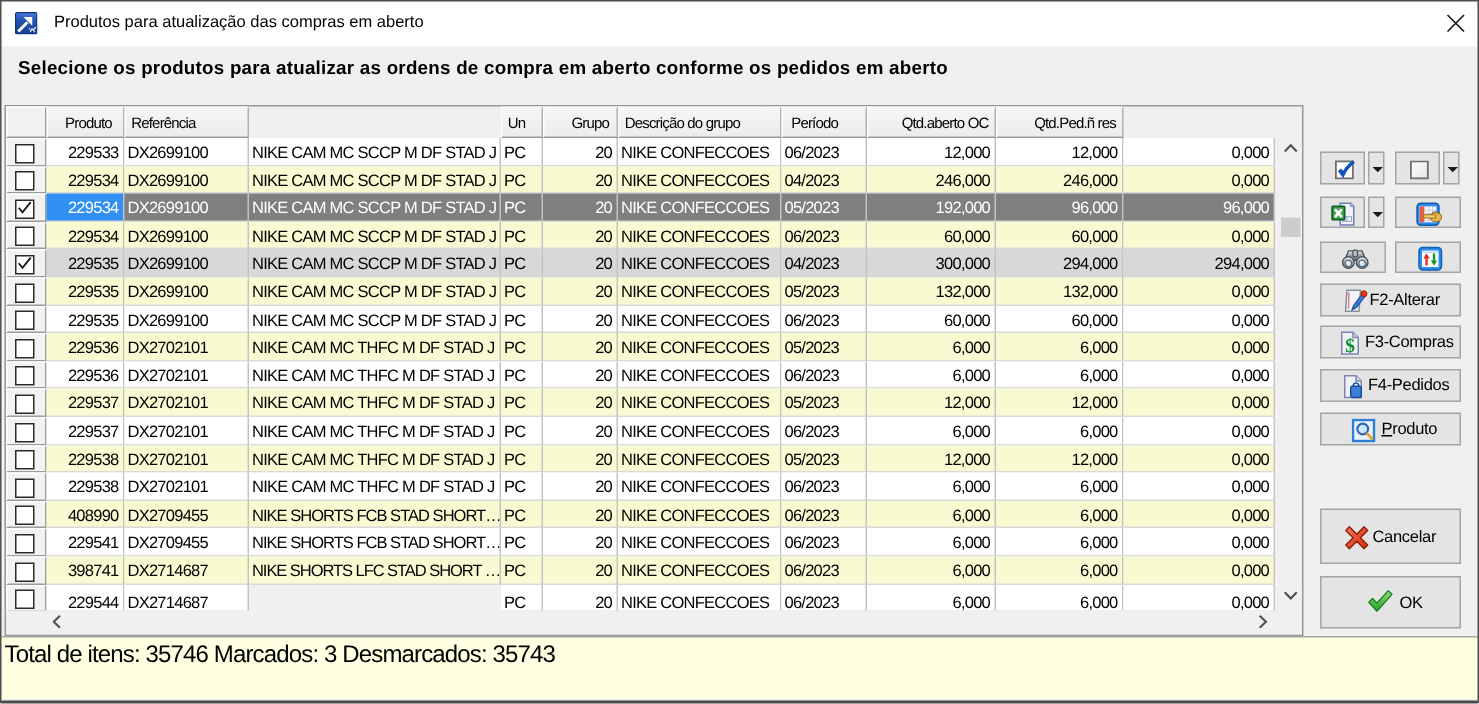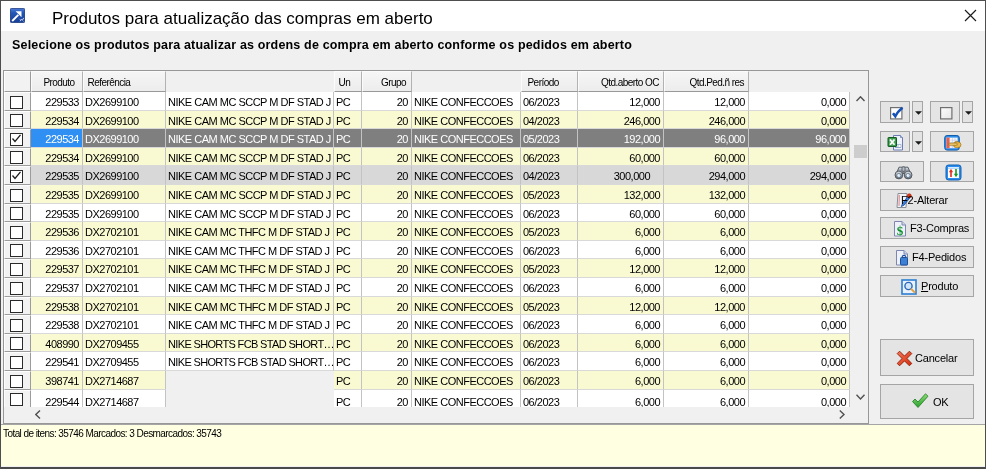--- a/index.html
+++ b/index.html
@@ -1,32 +1,32 @@
 <!DOCTYPE html>
 <html><head><meta charset="utf-8">
 <style>
 * { margin:0; padding:0; box-sizing:border-box; }
 html,body { width:986px; height:469px; }
 body { position:relative; font-family:"Liberation Sans", sans-serif; background:#f0f0f0; overflow:hidden; }
 .abs { position:absolute; }
 .dlgborder { left:0; top:0; width:986px; height:469px; border:1px solid #4e4e4e; z-index:50; pointer-events:none; }
 .titlebar { left:1px; top:1px; width:984px; height:30px; background:#ffffff; }
-.title { left:52px; top:9px; font-size:17px; color:#000; }
+.title { left:36px; top:9px; font-size:11px; color:#000; }
 .subtitle { left:12px; top:38px; font-size:12.5px; font-weight:bold; color:#000; letter-spacing:0.17px; }
 .grid { left:3px; top:70px; width:866px; height:354px; border:1px solid #979797; background:#f0f0f0; z-index:1; }
 .cell { position:absolute; overflow:hidden; white-space:nowrap; font-size:11px; letter-spacing:-0.5px; color:#000; line-height:20px; }
 .hcell { position:absolute; background:linear-gradient(#f6f6f6,#ececec); border-left:1px solid #fbfbfb; border-top:1px solid #fbfbfb; border-right:1px solid #b2b2b2; border-bottom:1px solid #999; font-size:10px; letter-spacing:-0.55px; color:#000; line-height:22px; overflow:hidden; white-space:nowrap; }
 .fx { position:absolute; background:#f2f2f2; border-top:1px solid #fdfdfd; border-left:1px solid #fdfdfd; border-right:1px solid #9c9c9c; border-bottom:1px solid #9c9c9c; }
 .cb { position:absolute; width:13px; height:13px; background:#fff; border:1.5px solid #2a2a2a; }
 .vsb { left:848px; top:21px; width:16px; height:315px; background:#f0f0f0; }
 .hsb { left:0px; top:336px; width:864px; height:16px; background:#f0f0f0; }
 .btn { position:absolute; background:#e4e4e4; border:1px solid #a5a5a5; font-size:11px; letter-spacing:-0.2px; color:#000; }
 .btn .lbl { position:absolute; top:0; height:100%; display:flex; align-items:center; white-space:nowrap; }
 .statusbar { left:1px; top:424px; width:984px; height:42px; background:#ffffe1; border-top:1px solid #a5a5a5; z-index:2; }
-.status { left:3px; top:5px; font-size:10px; color:#000; letter-spacing:-0.57px; }
+.status { left:3px; top:5px; font-size:16px; color:#000; letter-spacing:-0.57px; }
 </style></head>
 <body>
 <div class="abs dlgborder"></div>
 <div class="abs titlebar"></div>
 <svg class="abs" style="left:10px;top:8px" width="15" height="15" viewBox="0 0 15 15">
 <defs>
       <linearGradient id="appg" x1="0" y1="0" x2="0" y2="1">
 <stop offset="0" stop-color="#4d7cda"></stop>
         <stop offset="0.32" stop-color="#2256b6"></stop>
         <stop offset="1" stop-color="#173f96"></stop>
@@ -43,20 +43,21 @@
 <svg class="abs" style="left:964px;top:9px" width="13" height="13" viewBox="0 0 13 13">
 <path d="M1 1 L12 12 M12 1 L1 12" stroke="#1b1b1b" stroke-width="1.15"></path>
   </svg>
 <div class="abs subtitle">Selecione os produtos para atualizar as ordens de compra em aberto conforme os pedidos em aberto</div>
 <div class="abs grid">
 <div class="fx" style="left:0px;top:0px;width:27px;height:21px"></div>
 <div class="hcell" style="left:27px;top:0px;width:52px;height:21px;text-align:center;padding-left:4px">Produto</div>
 <div class="hcell" style="left:79px;top:0px;width:83px;height:21px;padding-left:3.5px;text-align:left">Referência</div>
 <div class="hcell" style="left:330px;top:0px;width:28px;height:21px;padding-left:3.5px;text-align:left">Un</div>
 <div class="hcell" style="left:358px;top:0px;width:50px;height:21px;padding-right:4px;text-align:right;padding-right:5px!important">Grupo</div>
+<div class="hcell" style="left:408px;top:0px;width:109px;height:21px;padding-left:3.5px;text-align:left">Descrição do grupo</div>
 <div class="hcell" style="left:517px;top:0px;width:57px;height:21px;padding-left:3.5px;text-align:left;padding-left:5.5px!important">Período</div>
 <div class="hcell" style="left:574px;top:0px;width:86px;height:21px;padding-right:4px;text-align:right">Qtd.aberto OC</div>
 <div class="hcell" style="left:660px;top:0px;width:85px;height:21px;padding-right:4px;text-align:right">Qtd.Ped.ñ res</div>
 <div class="fx" style="left:0px;top:21.0px;width:27px;height:18.6px">
       <div class="cb" style="left:5px;top:2.5px"></div>
     </div>
 <div class="cell" style="left:27px;top:21.0px;width:52px;height:18.6px;background:#ffffff;color:#000;border-right:1px solid #c3c3c3;border-bottom:1px solid #d9d9d9;padding-right:3px;text-align:right">229533</div>
 <div class="cell" style="left:79px;top:21.0px;width:83px;height:18.6px;background:#ffffff;color:#000;border-right:1px solid #c3c3c3;border-bottom:1px solid #d9d9d9;padding-left:2px;text-align:left">DX2699100</div>
 <div class="cell" style="left:162px;top:21.0px;width:168px;height:18.6px;background:#ffffff;color:#000;border-right:1px solid #c3c3c3;border-bottom:1px solid #d9d9d9;padding-left:2px;text-align:left">NIKE CAM MC SCCP M DF STAD J</div>
 <div class="cell" style="left:330px;top:21.0px;width:28px;height:18.6px;background:#ffffff;color:#000;border-right:1px solid #c3c3c3;border-bottom:1px solid #d9d9d9;padding-left:2px;text-align:left">PC</div>
@@ -116,21 +117,21 @@
         </svg>
       </div>
     </div>
 <div class="cell" style="left:27px;top:95.4px;width:52px;height:18.6px;background:#d8d8d8;color:#000;border-right:1px solid #c3c3c3;border-bottom:1px solid #d9d9d9;padding-right:3px;text-align:right">229535</div>
 <div class="cell" style="left:79px;top:95.4px;width:83px;height:18.6px;background:#d8d8d8;color:#000;border-right:1px solid #c3c3c3;border-bottom:1px solid #d9d9d9;padding-left:2px;text-align:left">DX2699100</div>
 <div class="cell" style="left:162px;top:95.4px;width:168px;height:18.6px;background:#d8d8d8;color:#000;border-right:1px solid #c3c3c3;border-bottom:1px solid #d9d9d9;padding-left:2px;text-align:left">NIKE CAM MC SCCP M DF STAD J</div>
 <div class="cell" style="left:330px;top:95.4px;width:28px;height:18.6px;background:#d8d8d8;color:#000;border-right:1px solid #c3c3c3;border-bottom:1px solid #d9d9d9;padding-left:2px;text-align:left">PC</div>
 <div class="cell" style="left:358px;top:95.4px;width:50px;height:18.6px;background:#d8d8d8;color:#000;border-right:1px solid #c3c3c3;border-bottom:1px solid #d9d9d9;padding-right:3px;text-align:right">20</div>
 <div class="cell" style="left:408px;top:95.4px;width:109px;height:18.6px;background:#d8d8d8;color:#000;border-right:1px solid #c3c3c3;border-bottom:1px solid #d9d9d9;padding-left:2px;text-align:left">NIKE CONFECCOES</div>
 <div class="cell" style="left:517px;top:95.4px;width:57px;height:18.6px;background:#d8d8d8;color:#000;border-right:1px solid #c3c3c3;border-bottom:1px solid #d9d9d9;padding-left:2px;text-align:left">04/2023</div>
-<div class="cell" style="left:574px;top:95.4px;width:86px;height:18.6px;background:#d8d8d8;color:#000;border-right:1px solid #c3c3c3;border-bottom:1px solid #d9d9d9;padding-right:13px;text-align:right">300,000</div>
+<div class="cell" style="left:574px;top:95.4px;width:86px;height:18.6px;background:#d8d8d8;color:#000;border-right:1px solid #c3c3c3;border-bottom:1px solid #d9d9d9;padding-right:3px;text-align:right">300,000</div>
 <div class="cell" style="left:660px;top:95.4px;width:85px;height:18.6px;background:#d8d8d8;color:#000;border-right:1px solid #c3c3c3;border-bottom:1px solid #d9d9d9;padding-right:3px;text-align:right">294,000</div>
 <div class="cell" style="left:745px;top:95.4px;width:101px;height:18.6px;background:#d8d8d8;color:#000;border-right:1px solid #c3c3c3;border-bottom:1px solid #d9d9d9;padding-right:3px;text-align:right">294,000</div>
 <div class="fx" style="left:0px;top:114.0px;width:27px;height:18.6px">
       <div class="cb" style="left:5px;top:2.5px"></div>
     </div>
 <div class="cell" style="left:27px;top:114.0px;width:52px;height:18.6px;background:#fafad2;color:#000;border-right:1px solid #c3c3c3;border-bottom:1px solid #d9d9d9;padding-right:3px;text-align:right">229535</div>
 <div class="cell" style="left:79px;top:114.0px;width:83px;height:18.6px;background:#fafad2;color:#000;border-right:1px solid #c3c3c3;border-bottom:1px solid #d9d9d9;padding-left:2px;text-align:left">DX2699100</div>
 <div class="cell" style="left:162px;top:114.0px;width:168px;height:18.6px;background:#fafad2;color:#000;border-right:1px solid #c3c3c3;border-bottom:1px solid #d9d9d9;padding-left:2px;text-align:left">NIKE CAM MC SCCP M DF STAD J</div>
 <div class="cell" style="left:330px;top:114.0px;width:28px;height:18.6px;background:#fafad2;color:#000;border-right:1px solid #c3c3c3;border-bottom:1px solid #d9d9d9;padding-left:2px;text-align:left">PC</div>
 <div class="cell" style="left:358px;top:114.0px;width:50px;height:18.6px;background:#fafad2;color:#000;border-right:1px solid #c3c3c3;border-bottom:1px solid #d9d9d9;padding-right:3px;text-align:right">20</div>
@@ -254,20 +255,21 @@
 <div class="cell" style="left:408px;top:281.40000000000003px;width:109px;height:18.6px;background:#ffffff;color:#000;border-right:1px solid #c3c3c3;border-bottom:1px solid #d9d9d9;padding-left:2px;text-align:left">NIKE CONFECCOES</div>
 <div class="cell" style="left:517px;top:281.40000000000003px;width:57px;height:18.6px;background:#ffffff;color:#000;border-right:1px solid #c3c3c3;border-bottom:1px solid #d9d9d9;padding-left:2px;text-align:left">06/2023</div>
 <div class="cell" style="left:574px;top:281.40000000000003px;width:86px;height:18.6px;background:#ffffff;color:#000;border-right:1px solid #c3c3c3;border-bottom:1px solid #d9d9d9;padding-right:3px;text-align:right">6,000</div>
 <div class="cell" style="left:660px;top:281.40000000000003px;width:85px;height:18.6px;background:#ffffff;color:#000;border-right:1px solid #c3c3c3;border-bottom:1px solid #d9d9d9;padding-right:3px;text-align:right">6,000</div>
 <div class="cell" style="left:745px;top:281.40000000000003px;width:101px;height:18.6px;background:#ffffff;color:#000;border-right:1px solid #c3c3c3;border-bottom:1px solid #d9d9d9;padding-right:3px;text-align:right">0,000</div>
 <div class="fx" style="left:0px;top:300.0px;width:27px;height:18.6px">
       <div class="cb" style="left:5px;top:2.5px"></div>
     </div>
 <div class="cell" style="left:27px;top:300.0px;width:52px;height:18.6px;background:#fafad2;color:#000;border-right:1px solid #c3c3c3;border-bottom:1px solid #d9d9d9;padding-right:3px;text-align:right">398741</div>
 <div class="cell" style="left:79px;top:300.0px;width:83px;height:18.6px;background:#fafad2;color:#000;border-right:1px solid #c3c3c3;border-bottom:1px solid #d9d9d9;padding-left:2px;text-align:left">DX2714687</div>
+<div class="cell" style="left:162px;top:300.0px;width:168px;height:18.6px;background:#fafad2;color:#000;border-right:1px solid #c3c3c3;border-bottom:1px solid #d9d9d9;padding-left:2px;text-align:left"><span style="letter-spacing:-0.7px">NIKE SHORTS LFC STAD SHORT …</span></div>
 <div class="cell" style="left:330px;top:300.0px;width:28px;height:18.6px;background:#fafad2;color:#000;border-right:1px solid #c3c3c3;border-bottom:1px solid #d9d9d9;padding-left:2px;text-align:left">PC</div>
 <div class="cell" style="left:358px;top:300.0px;width:50px;height:18.6px;background:#fafad2;color:#000;border-right:1px solid #c3c3c3;border-bottom:1px solid #d9d9d9;padding-right:3px;text-align:right">20</div>
 <div class="cell" style="left:408px;top:300.0px;width:109px;height:18.6px;background:#fafad2;color:#000;border-right:1px solid #c3c3c3;border-bottom:1px solid #d9d9d9;padding-left:2px;text-align:left">NIKE CONFECCOES</div>
 <div class="cell" style="left:517px;top:300.0px;width:57px;height:18.6px;background:#fafad2;color:#000;border-right:1px solid #c3c3c3;border-bottom:1px solid #d9d9d9;padding-left:2px;text-align:left">06/2023</div>
 <div class="cell" style="left:574px;top:300.0px;width:86px;height:18.6px;background:#fafad2;color:#000;border-right:1px solid #c3c3c3;border-bottom:1px solid #d9d9d9;padding-right:3px;text-align:right">6,000</div>
 <div class="cell" style="left:660px;top:300.0px;width:85px;height:18.6px;background:#fafad2;color:#000;border-right:1px solid #c3c3c3;border-bottom:1px solid #d9d9d9;padding-right:3px;text-align:right">6,000</div>
 <div class="cell" style="left:745px;top:300.0px;width:101px;height:18.6px;background:#fafad2;color:#000;border-right:1px solid #c3c3c3;border-bottom:1px solid #d9d9d9;padding-right:3px;text-align:right">0,000</div>
 <div class="fx" style="left:0px;top:318.6px;width:27px;height:18.6px">
       <div class="cb" style="left:5px;top:2.5px"></div>
     </div>
@@ -381,21 +383,21 @@
 <path d="M8.9 9.7 L11 13.2 L13.1 9.7 Z" fill="#129a22"></path>
     </svg>
   </div>
 <div class="btn" style="left:880px;top:189px;width:94px;height:22px">
     <svg style="position:absolute;left:13px;top:2px" width="18" height="18" viewBox="0 0 18 18">
 <path d="M4 1.5 L13 1.5 L12 15.5 L3 15.5 Z" fill="#f2f5fa" stroke="#8a8f96"></path>
 <path d="M5.3 3 L5 14" stroke="#e08080" stroke-width="1"></path>
 <path d="M14.5 3.5 L8.5 11.5 L7.3 14.6 L10.3 13 L16 5.5 Z" fill="#3a7edb" stroke="#1d4f9e" stroke-width="0.8"></path>
 <circle cx="15.3" cy="3.8" r="2" fill="#e03616" stroke="#9c1d05" stroke-width="0.6"></circle>
     </svg>
-    <span class="lbl" style="left:20px">F2-Alterar</span>
+    <span class="lbl" style="left:32px">F2-Alterar</span>
   </div>
 <div class="btn" style="left:880px;top:217px;width:94px;height:22px">
     <svg style="position:absolute;left:10px;top:2px" width="18" height="18" viewBox="0 0 18 18">
 <path d="M3.5 1.5 L11 1.5 L14.5 5 L14.5 16 L3.5 16 Z" fill="#eef2f8" stroke="#7e86b0"></path>
 <path d="M11 1.5 L11 5 L14.5 5" fill="#cfd9ea" stroke="#7e86b0"></path>
 <text x="9" y="14.5" font-family="Liberation Serif" font-size="13" font-weight="bold" fill="#0c8f2a" text-anchor="middle">$</text>
     </svg>
     <span class="lbl" style="left:29px">F3-Compras</span>
   </div>
 <div class="btn" style="left:880px;top:246px;width:94px;height:22px">

